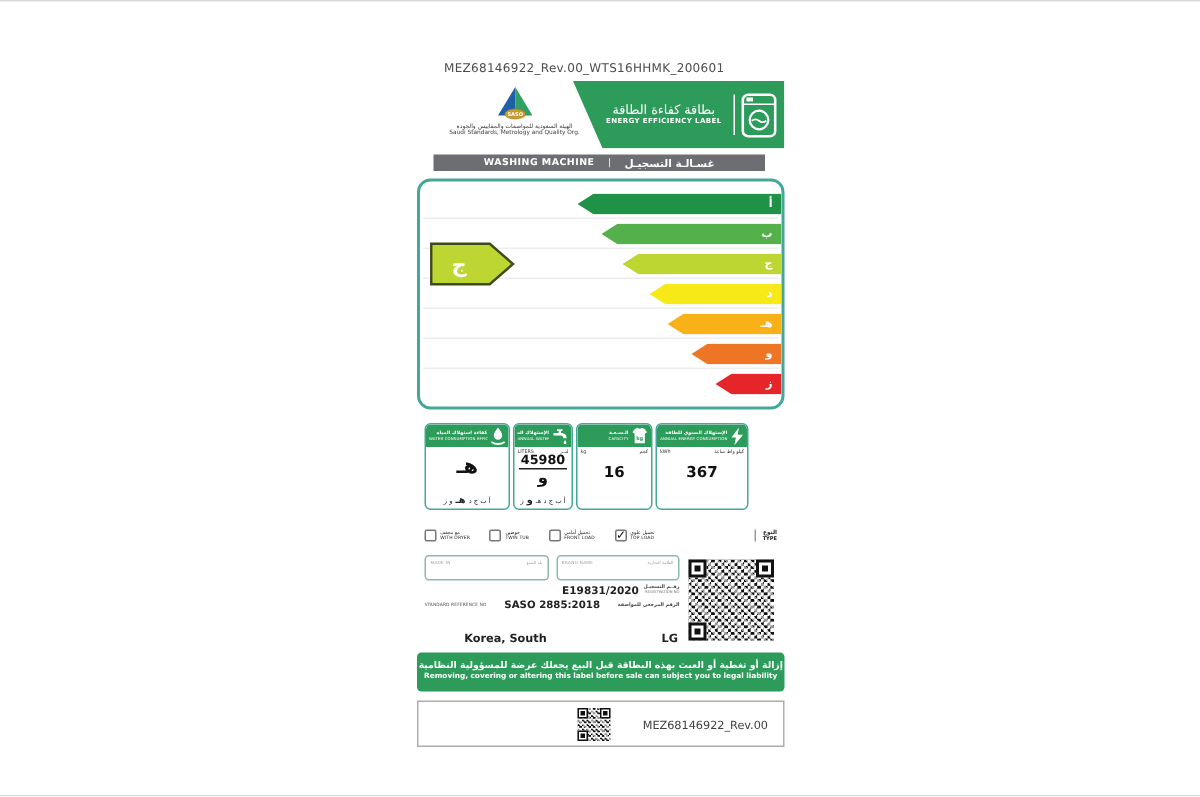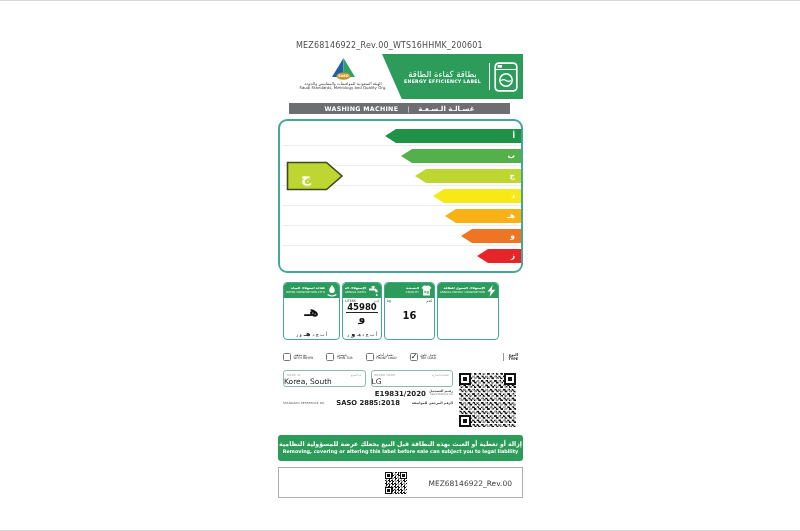--- a/index.html
+++ b/index.html
@@ -87,21 +87,21 @@
   .tc-ar{font-size:3.8px;font-weight:bold;color:#222;line-height:1.25;}
   .tc-en{font-size:3.4px;font-weight:bold;color:#222;line-height:1.25;}
 
   
   .details{position:absolute;left:5px;top:318px;width:235px;height:62px;}
   .d-left{position:absolute;left:0;top:0;width:170px;}
   .d-row1{display:flex;gap:5px;}
   .field-box{position:relative;flex:1;height:17px;box-sizing:border-box;border:1px solid #8cb8ae;border-radius:3px;background:#fff;}
   .fb-lbl-en{position:absolute;top:1.5px;left:3px;font-size:2.8px;color:#9aa3a1;letter-spacing:.2px;}
   .fb-lbl-ar{position:absolute;top:1.5px;right:3px;font-size:2.8px;color:#9aa3a1;}
-  .fb-value{text-align:left;font-size:7.5px;font-weight:normal;color:#222;padding-top:5.5px;}
+  .fb-value{text-align:right;font-size:7.5px;font-weight:bold;color:#222;padding-top:5.5px;margin-top:44px;}
   .d-row2{margin-top:4px;}
   .reg-row{margin-top:2.5px;display:flex;justify-content:flex-end;align-items:flex-start;gap:3px;}
   .reg-value{font-size:7px;font-weight:bold;color:#222;}
   .reg-lbls{text-align:right;}
   .reg-ar{font-size:3.2px;font-weight:bold;color:#444;line-height:1.2;}
   .reg-en{font-size:2.5px;color:#777;line-height:1.2;}
   .std-row{margin-top:1.5px;display:flex;justify-content:space-between;align-items:center;}
   .std-en{font-size:2.9px;color:#555;letter-spacing:.1px;}
   .std-value{font-size:6.8px;font-weight:bold;color:#222;}
   .std-ar{font-size:3.3px;font-weight:bold;color:#444;}
@@ -163,21 +163,21 @@
       <line x1="2" y1="7.5" x2="22" y2="7.5" stroke="#ffffff" stroke-width="1.1"></line>
       <rect x="3.6" y="3" width="4.4" height="2.6" fill="#ffffff"></rect>
       <circle cx="12" cy="18" r="6.2" fill="none" stroke="#ffffff" stroke-width="1.5"></circle>
       <path d="M7.2 18.5 Q9.6 16.6 12 18.5 T16.8 18.5" fill="none" stroke="#ffffff" stroke-width="1.2"></path>
     </svg>
   </div>
 
   <div class="product-bar" style="background: rgb(109, 110, 113);">
     <span class="pb-en">WASHING MACHINE</span>
     <span class="pb-div">|</span>
-    <span class="pb-ar" dir="rtl">غسـالـة الـسـعـة</span>
+    <span class="pb-ar" dir="rtl">غسـالـة التسجيـل</span>
   </div>
 
   <div class="rating-box" style="border-color: rgb(69, 167, 154);">
     <div class="rating-rows">
         <div class="grade-row">
           <div class="grade-arrow" style="width: 136px; background: rgb(31, 146, 71);"></div>
           <span class="grade-letter">أ</span>
         </div>
         <div class="grade-row">
           <div class="grade-arrow" style="width: 120px; background: rgb(84, 176, 74);"></div>
@@ -281,20 +281,27 @@
 
     <div class="panel p4">
       <div class="p-header" style="background: rgb(45, 156, 91);">
         <div class="ph-text">
           <div class="ph-ar" dir="rtl">الإستهلاك السنوي للطاقة</div>
           <div class="ph-en">ANNUAL ENERGY CONSUMPTION</div>
         </div>
         <svg width="9" height="12" viewBox="0 0 9 12">
           <polygon points="5.6,0 0.6,6.6 3.6,6.6 2.6,11.8 8.4,4.8 4.8,4.8" fill="#ffffff"></polygon>
         </svg>
+      </div>
+      <div class="p-body">
+        <div class="units-row">
+          <span class="unit-en">kWh</span>
+          <span class="unit-ar" dir="rtl">كيلو واط ساعة</span>
+        </div>
+        <div class="p-value">367</div>
       </div>
     </div>
   </div>
 
   <div class="type-row">
     <div style="display:flex;align-items:center;gap:13px;">
         <div class="type-option">
           <div class="checkbox"></div>
           <div class="type-labels">
             <div class="t-ar" dir="rtl">مع مجفف</div>

